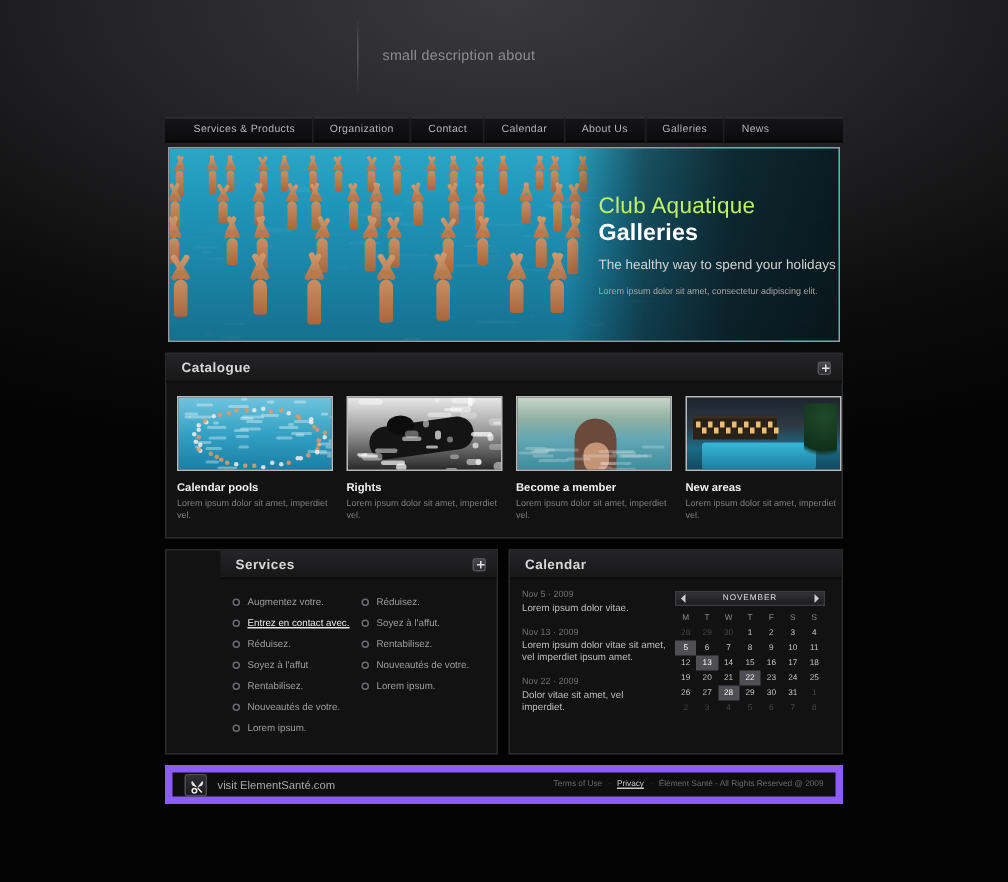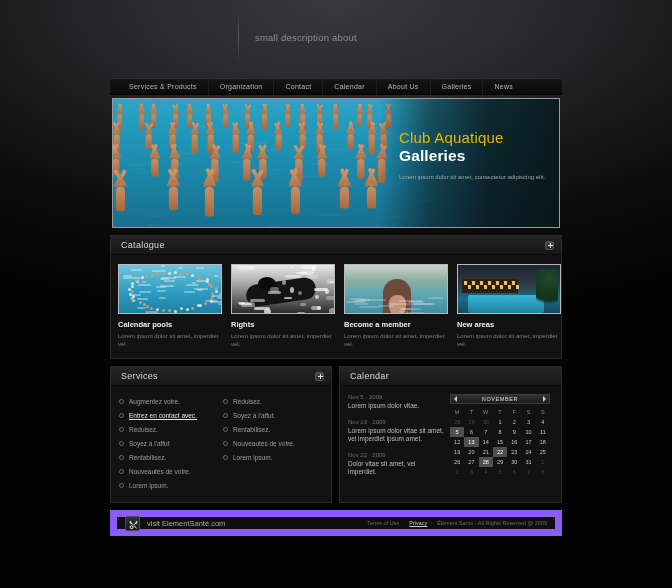--- a/index.html
+++ b/index.html
@@ -71,34 +71,34 @@
   }
   .head{
     position:absolute; width:5px; height:5px; border-radius:50%;
     background:#b8794b;
   }
   .hero-fade{
     position:absolute; right:0; top:0; width:180px; height:100%;
     background:linear-gradient(to right, rgba(10,14,16,0) 0%, rgba(10,14,16,.55) 28%, rgba(8,11,13,.80) 60%, rgba(6,9,10,.88) 100%);
   }
   .hero-text{ position:absolute; left:286px; top:30px; width:160px; }
-  .hero-t1{ font-size:15px; color:#eab308; font-weight:300; line-height:17px; letter-spacing:.2px;}
+  .hero-t1{ font-size:15px; color:#bef264; font-weight:300; line-height:17px; letter-spacing:.2px;}
   .hero-t2{ font-size:15.5px; color:#fff; font-weight:bold; line-height:17px; margin-top:1px; letter-spacing:.1px;}
   .hero-t3{ font-size:9px; color:#d2d2d2; line-height:11px; margin-top:7px; font-weight:300;}
   .hero-t4{ font-size:6px; color:#a6a6a6; margin-top:9px; line-height:8px;}
 
   
   .panel{ margin-top:7px; background:#121213; border:1px solid #2a2a2c; }
   .panel-head{
     height:19px; display:flex; align-items:center; justify-content:space-between;
     padding:0 7px 0 10px;
     background:linear-gradient(to bottom,#252527,#171718);
     border-bottom:1px solid #0a0a0b;
   }
-  .panel-title{ font-size:9px; color:#d8d8d8; font-weight:400; letter-spacing:.3px; }
+  .panel-title{ font-size:9px; color:#d8d8d8; font-weight:700; letter-spacing:.3px; }
   .plus-btn{
     width:9px; height:9px; position:relative; cursor:pointer;
     background:linear-gradient(to bottom,#4a4a4d,#2a2a2c);
     border:1px solid #55555a; border-radius:2px;
   }
   .plus-btn:before,.plus-btn:after{
     content:""; position:absolute; background:#e2e2e2;
   }
   .plus-btn:before{ left:1.5px; top:3.5px; width:5px; height:1px; }
   .plus-btn:after{ left:3.5px; top:1.5px; width:1px; height:5px; }
@@ -114,21 +114,21 @@
   .cat-desc{ font-size:6px; color:#7e7e80; margin-top:3px; line-height:8px; }
 
   .th1{ background:linear-gradient(to bottom,#6fc4dd,#2f9ec2 55%,#1b7fa4); }
   .th2{ background:linear-gradient(to bottom,#e8e8e8,#9d9d9d 45%,#2a2a2a); }
   .th3{ background:linear-gradient(to bottom,#c9d6cb 0%,#8fb0a2 30%,#63a7b4 58%,#3f8d9e 100%); }
   .th4{ background:linear-gradient(to bottom,#1d2430 0%,#2d3a44 40%,#1c6b85 70%,#114a60 100%); }
   .blob{ position:absolute; border-radius:50%; }
 
   
   .lower{ display:flex; gap:7px; margin-top:7px; }
-  .services{ width:222px; }
+  .services{ width:222px;padding-left:36px; }
   .calendar{ width:223px; }
   .svc-body{ display:flex; padding:8px 4px 10px 8px; }
   .svc-col{ width:50%; }
   .svc-li{
     display:flex; align-items:center; gap:5px; height:14px;
     font-size:6.5px; color:#9d9d9f; cursor:pointer;
   }
   .svc-li.active span{ color:#e6e6e6; text-decoration:underline; }
   .bullet{
     width:5px; height:5px; border-radius:50%; flex:none;
@@ -157,21 +157,21 @@
     font-size:5.5px; color:#8a8a8c; font-weight:normal; height:10px; text-align:center;
   }
   table.cal td{
     font-size:5.5px; color:#c6c6c8; height:10px; text-align:center; cursor:pointer;
   }
   table.cal td.out{ color:#48484a; }
   table.cal td.hl{ background:#4f4f53; color:#fff; }
 
   
   .footer{
-    margin-top:7px; height:26px; background:#0e0e0f; border:7px solid #8b5cf6;
+    margin-top:7px; height:26px; background:#0e0e0f; border:5px solid #8b5cf6;
     display:flex; align-items:center; justify-content:space-between; padding:0 8px;
   }
   .foot-left{ display:flex; align-items:center; gap:7px; }
   .foot-logo{
     width:15px; height:15px; border:1px solid #4d4d50; border-radius:2px;
     background:linear-gradient(to bottom,#303033,#1a1a1c);
     position:relative;
   }
   .foot-logo svg{ position:absolute; left:2px; top:2px; }
   .foot-site{ font-size:7.5px; color:#a8a8aa; }
@@ -551,20 +551,21 @@
             <div class="armR" style="left: 9px; top: 0px; height: 15px; transform: rotate(-22.0099deg); transform-origin: center bottom;"></div>
             <div class="head" style="left: 4px; top: 10px;"></div>
             <div class="torso" style="left: 3px; top: 15px; height: 17.1897px;"></div>
           </div>
         </div>
     </div>
     <div class="hero-fade"></div>
     <div class="hero-text">
       <div class="hero-t1">Club Aquatique</div>
       <div class="hero-t2">Galleries</div>
+      <div class="hero-t3">The healthy way to spend your holidays</div>
       <div class="hero-t4">Lorem ipsum dolor sit amet, consectetur adipiscing elit.</div>
     </div>
   </div>
 
   <div class="panel">
     <div class="panel-head">
       <div class="panel-title">Catalogue</div>
       <div class="plus-btn"></div>
     </div>
     <div class="cat-body">

